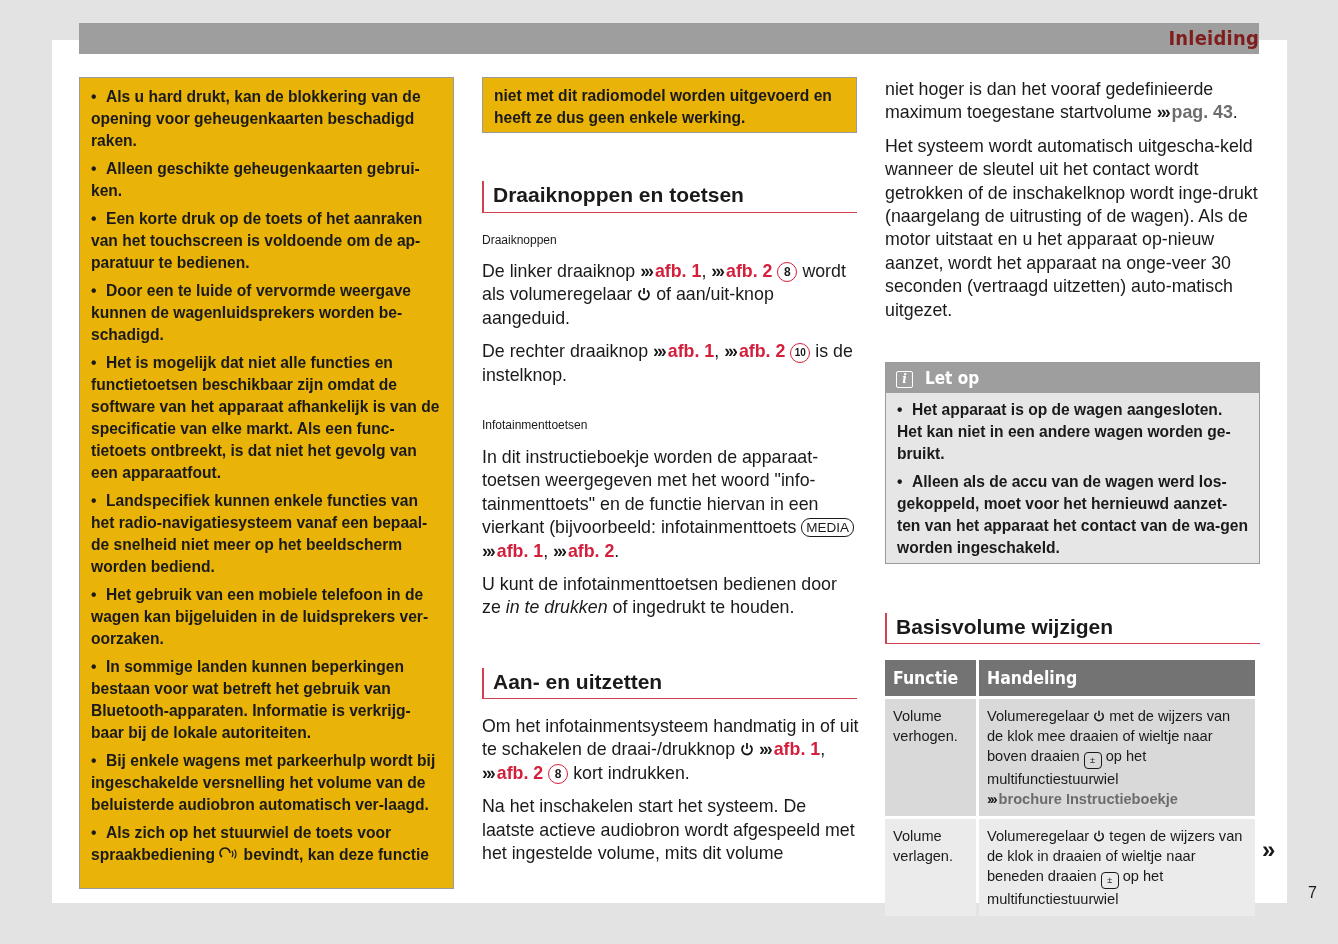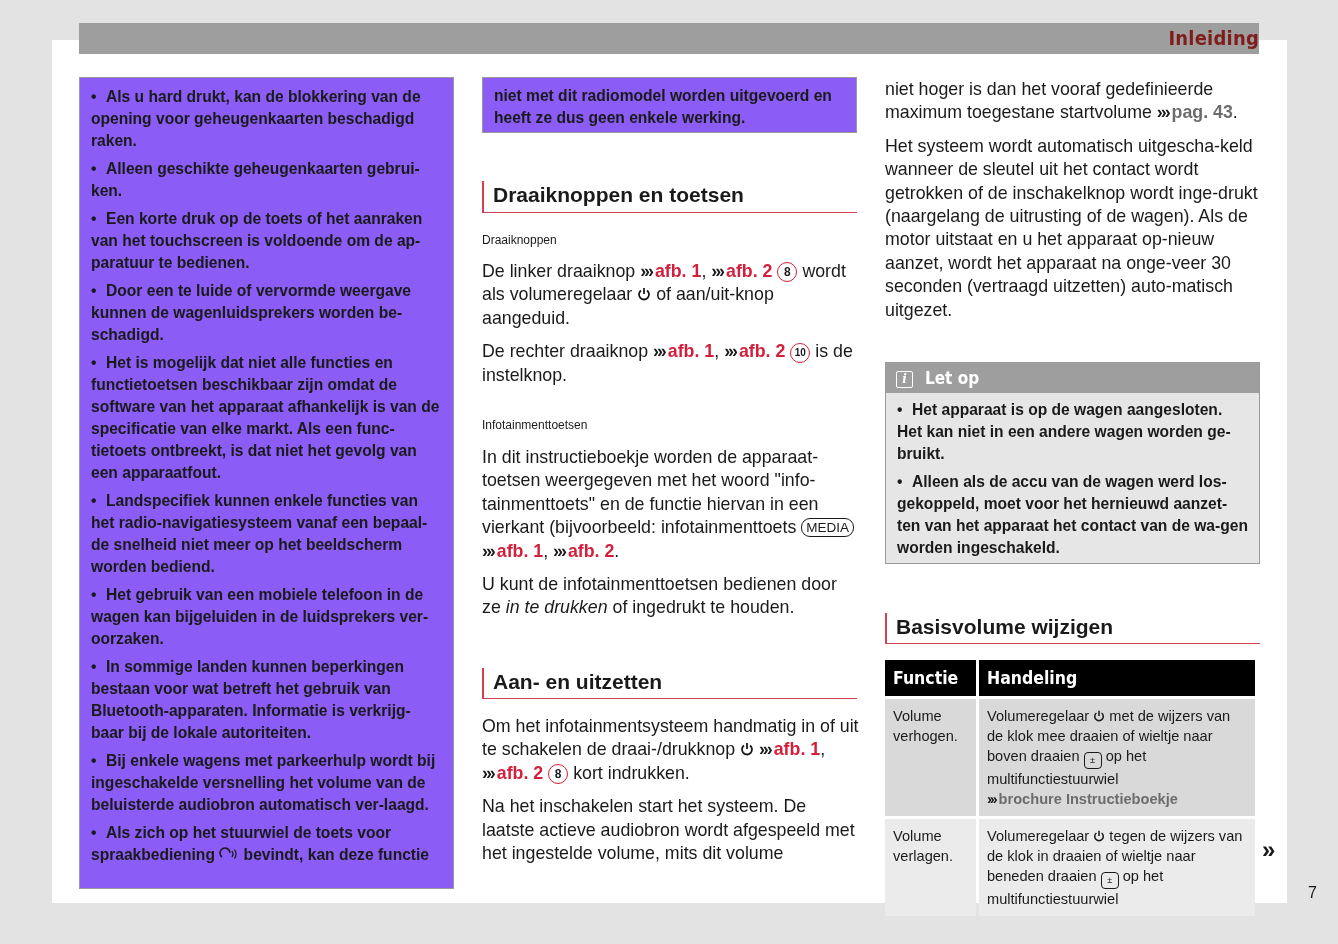--- a/index.html
+++ b/index.html
@@ -10,21 +10,21 @@
   .page {
     position:absolute; left:52px; top:40px; width:1235px; height:863px; background:#ffffff;
   }
   .header-bar {
     position:absolute; left:79px; top:23px; width:1180px; height:31px; background:#9e9e9e;
     color:#7f1d1d; font-weight:bold; font-size:20px; text-align:right; line-height:31px;
     font-family:"DejaVu Sans Condensed","Liberation Sans Narrow","Liberation Sans",sans-serif;
     letter-spacing:0.2px;
   }
   .warn-box {
-    position:absolute; background:#8b5cf6; border:1.5px solid #9a9a9a; box-sizing:border-box;
+    position:absolute; background:#eab308; border:1.5px solid #9a9a9a; box-sizing:border-box;
     font-weight:bold; font-size:15.6px; line-height:22px; color:#1a1a1a;
   }
   .warn-box p { margin:0 0 6px 0; }
   .warn-box p:last-child { margin-bottom:0; }
   .bullet { display:inline-block; width:15px; }
   .h2 {
     position:absolute; font-weight:bold; font-size:21px; line-height:28px;
     border-left:2px solid #d0424f; border-bottom:1.5px solid #d0424f; padding-left:9px; box-sizing:border-box;
     color:#1a1a1a;
   }
@@ -52,21 +52,21 @@
     font-family:"DejaVu Sans Condensed","Liberation Sans Narrow","Liberation Sans",sans-serif;
   }
   .info-icon {
     display:inline-block; width:15px; height:15px; border:1.3px solid #fff; border-radius:2px; font-size:12px;
     line-height:15px; text-align:center; font-style:italic; font-family:"DejaVu Serif",serif; margin-right:12px; vertical-align:1px;
   }
   .note-body { padding:6px 10px 0 11px; font-weight:bold; font-size:15.6px; line-height:22px; }
   .note-body p { margin:0 0 6px 0; }
   table.vol { position:absolute; left:885px; top:660px; width:376px; border-collapse:separate; border-spacing:3px 3px; margin:-3px; }
   table.vol th {
-    background:#000000; color:#fff; text-align:left; font-size:17.5px; height:36px; padding:0 8px; font-weight:bold;
+    background:#737373; color:#fff; text-align:left; font-size:17.5px; height:36px; padding:0 8px; font-weight:bold;
     font-family:"DejaVu Sans Condensed","Liberation Sans Narrow","Liberation Sans",sans-serif;
   }
   table.vol td { font-size:14.6px; line-height:20px; vertical-align:top; padding:7px 8px; color:#1a1a1a; }
   tr.r1 td { background:#d9d9d9; }
   tr.r2 td { background:#ebebeb; }
   .wheel {
     display:inline-block; width:16px; height:15px; border:1.2px solid #1a1a1a; border-radius:4px; font-size:9px;
     text-align:center; line-height:15px; vertical-align:-2px;
   }
   .continue { position:absolute; left:1262px; top:836px; font-size:24px; font-weight:bold; color:#1a1a1a; }

